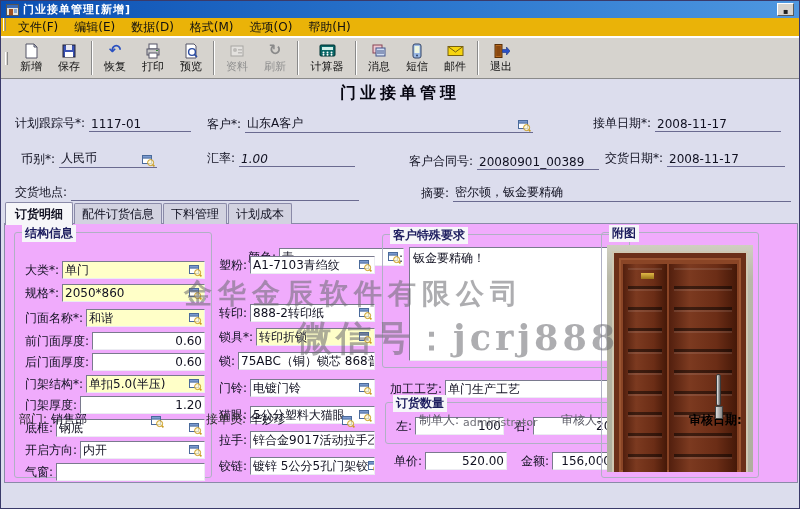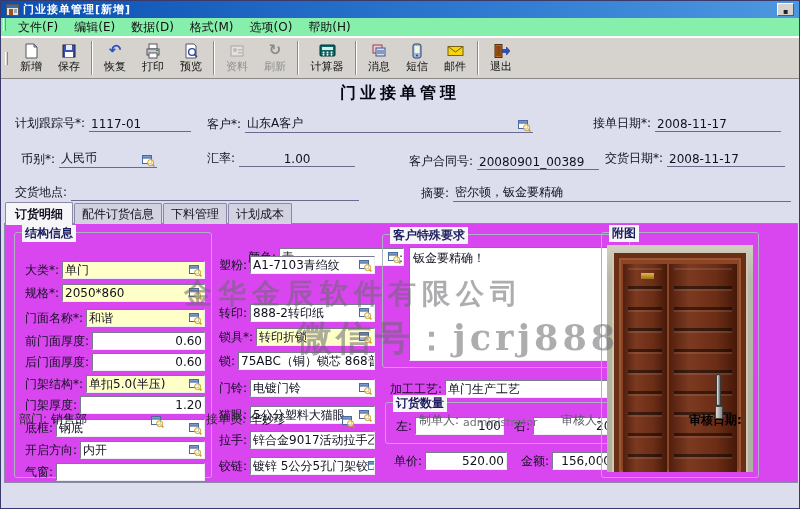--- a/index.html
+++ b/index.html
@@ -5,21 +5,21 @@
   * { margin:0; padding:0; box-sizing:border-box; }
   html,body { width:800px; height:509px; font-family:"DejaVu Sans","Liberation Sans",sans-serif; background:#fff; }
   .window { position:relative; width:800px; height:509px; background:#d6d3ce; border:1px solid #3a3a6a; overflow:hidden; }
 
   
   .titlebar { height:17px; background:linear-gradient(90deg,#0b4fb2,#2f7ad0 60%,#4e97e0); display:flex; align-items:center; padding:0 5px; color:#fff; font-size:11px; font-weight:bold; }
   .titlebar .ttext { margin-left:4px; letter-spacing:1px; }
   .tb-btn { margin-left:auto; width:17px; height:13px; background:#d6d3ce; border:1px solid; border-color:#fff #5a5a5a #5a5a5a #fff; display:flex; align-items:flex-end; justify-content:center; font-size:8px; line-height:6px; color:#222; }
 
   
-  .menubar { height:19px; display:flex; background:#86efac; border-bottom:1px solid #fff; font-size:12px; color:#111; }
+  .menubar { height:19px; display:flex; background:#eab308; border-bottom:1px solid #fff; font-size:12px; color:#111; }
   .grip { width:3px; height:13px; border-left:1px solid #fff; border-right:1px solid #8a8a8a; margin:0 4px 0 2px; }
   .mitem { padding:1px 8px; }
 
   
   .toolbar { height:42px; display:flex; align-items:center; background:#d6d3ce; border-top:1px solid #fff; border-bottom:1px solid #8a8a8a; padding-left:2px; }
   .tbtn { width:38px; height:38px; display:flex; flex-direction:column; align-items:center; justify-content:center; font-size:11px; color:#111; border:1px solid transparent; }
   .tbtn.wide { width:50px; }
   .tbtn .ticon { height:17px; display:flex; align-items:center; justify-content:center; }
   .tbtn.disabled { color:#8f8f8f; }
   .tbtn.disabled svg { opacity:.4; filter:grayscale(1); }
@@ -28,29 +28,29 @@
   .uglyph.gray { color:#8a8a8a; }
 
   
   .formarea { position:absolute; top:78px; left:0; right:0; bottom:0; background:#dcdded; font-size:12px; color:#101020; }
   .formtitle { position:absolute; top:4px; left:0; right:0; text-align:center; font-size:16px; font-weight:bold; letter-spacing:4px; color:#050510; }
 
   .hf { position:absolute; display:flex; align-items:flex-end; white-space:nowrap; }
   .hf label { margin-right:4px; }
   .ul { border-bottom:1px solid #6a6a90; display:flex; align-items:flex-end; min-height:16px; padding:0 2px; }
   .ul .lk { margin-left:auto; }
-  .num-r { justify-content:center; }
+  .num-r { justify-content:flex-start;font-style:italic; }
 
   
   .tabstrip { position:absolute; left:4px; top:125px; height:20px; display:flex; align-items:flex-end; z-index:3; }
   .tab { border:1px solid #8a8aa8; border-bottom:none; background:#d2d2e0; padding:2px 7px 1px 7px; font-size:12px; margin-right:1px; border-radius:2px 2px 0 0; }
   .tab.active { background:#f6f6f9; font-weight:bold; padding:3px 9px 2px 9px; position:relative; top:1px; }
 
   
-  .panel { position:absolute; left:3px; top:144px; width:794px; height:260px; background:#d946ef; border:1px solid #8a8aa8; }
+  .panel { position:absolute; left:3px; top:144px; width:794px; height:260px; background:#f0abfc; border:1px solid #8a8aa8; }
   .group { position:absolute; border:1px solid #b0b0c4; border-radius:3px; }
   .group > .legend { position:absolute; top:-8px; left:7px; background:#f6f6f9; padding:0 3px; font-weight:bold; color:#1c1c5e; font-size:12px; }
 
   .frow { position:absolute; display:flex; align-items:center; white-space:nowrap; }
   .frow label { margin-right:3px; }
   .inp { height:18px; background:#fff; border:1px solid; border-color:#7a7a8e #ececf2 #ececf2 #7a7a8e; display:flex; align-items:center; padding:0 2px; overflow:hidden; font-size:12px; flex:1; }
   .inp.yellow { background:#ffffc8; }
   .inp.num .itext { margin-left:auto; }
   .inp .itext { white-space:nowrap; }
   .inp .lk { margin-left:auto; flex:none; }

